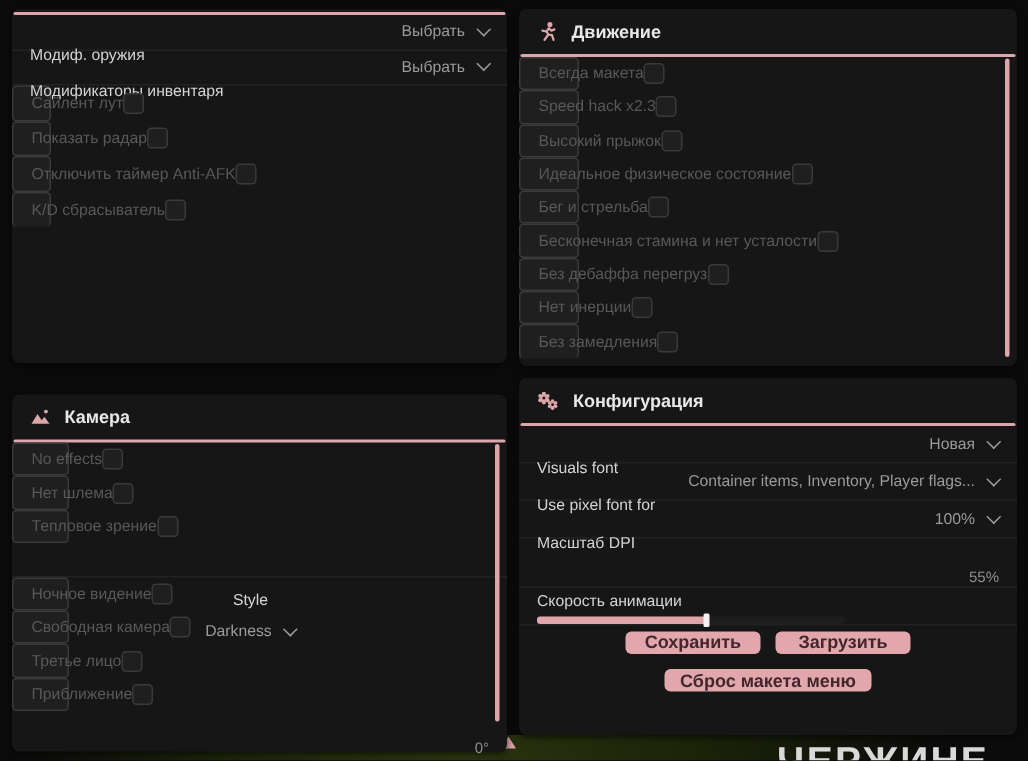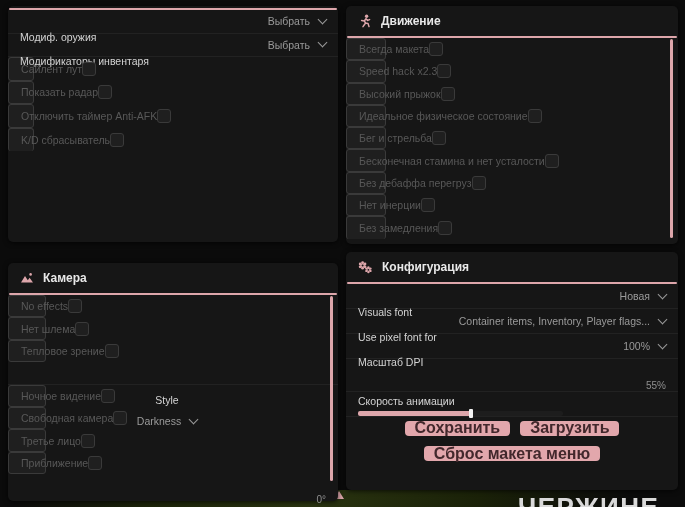--- a/index.html
+++ b/index.html
@@ -63,21 +63,21 @@
   .slider-val{color:#8f8f8f;font-size:10px;}
   .track{position:relative;height:5px;background:#1d1d1d;border-radius:2px;margin-top:4px;}
   #panel-config .track{width:205px;}
   #panel-camera .track{width:302px;background:#151515;}
   .fill{height:100%;background:#dda6ab;border-radius:2px;}
   .handle{
     position:absolute;top:-2px;width:4px;height:9px;background:#f2f2f2;border-radius:1px;
   }
   .btn{
     background:#e2a7ac;color:#42282c;border:none;border-radius:4px;
-    font-family:"Liberation Sans", sans-serif;font-size:16px;font-weight:bold;
+    font-family:"Liberation Sans", sans-serif;font-size:12px;font-weight:bold;
     height:15px;min-width:90px;padding:0 10px;display:flex;align-items:center;justify-content:center;
     cursor:pointer;white-space:nowrap;margin-top:48px;
   }
   .scrollbar{position:absolute;width:3px;background:#dda6ab;border-radius:2px;right:5px;}
   #panel-movement .scrollbar{top:33px;height:199px;}
   #panel-camera .scrollbar{top:33px;height:185px;}
   .hdr-icon{flex:none;display:flex;align-items:center;}
 </style>
 </head>
 <body>

